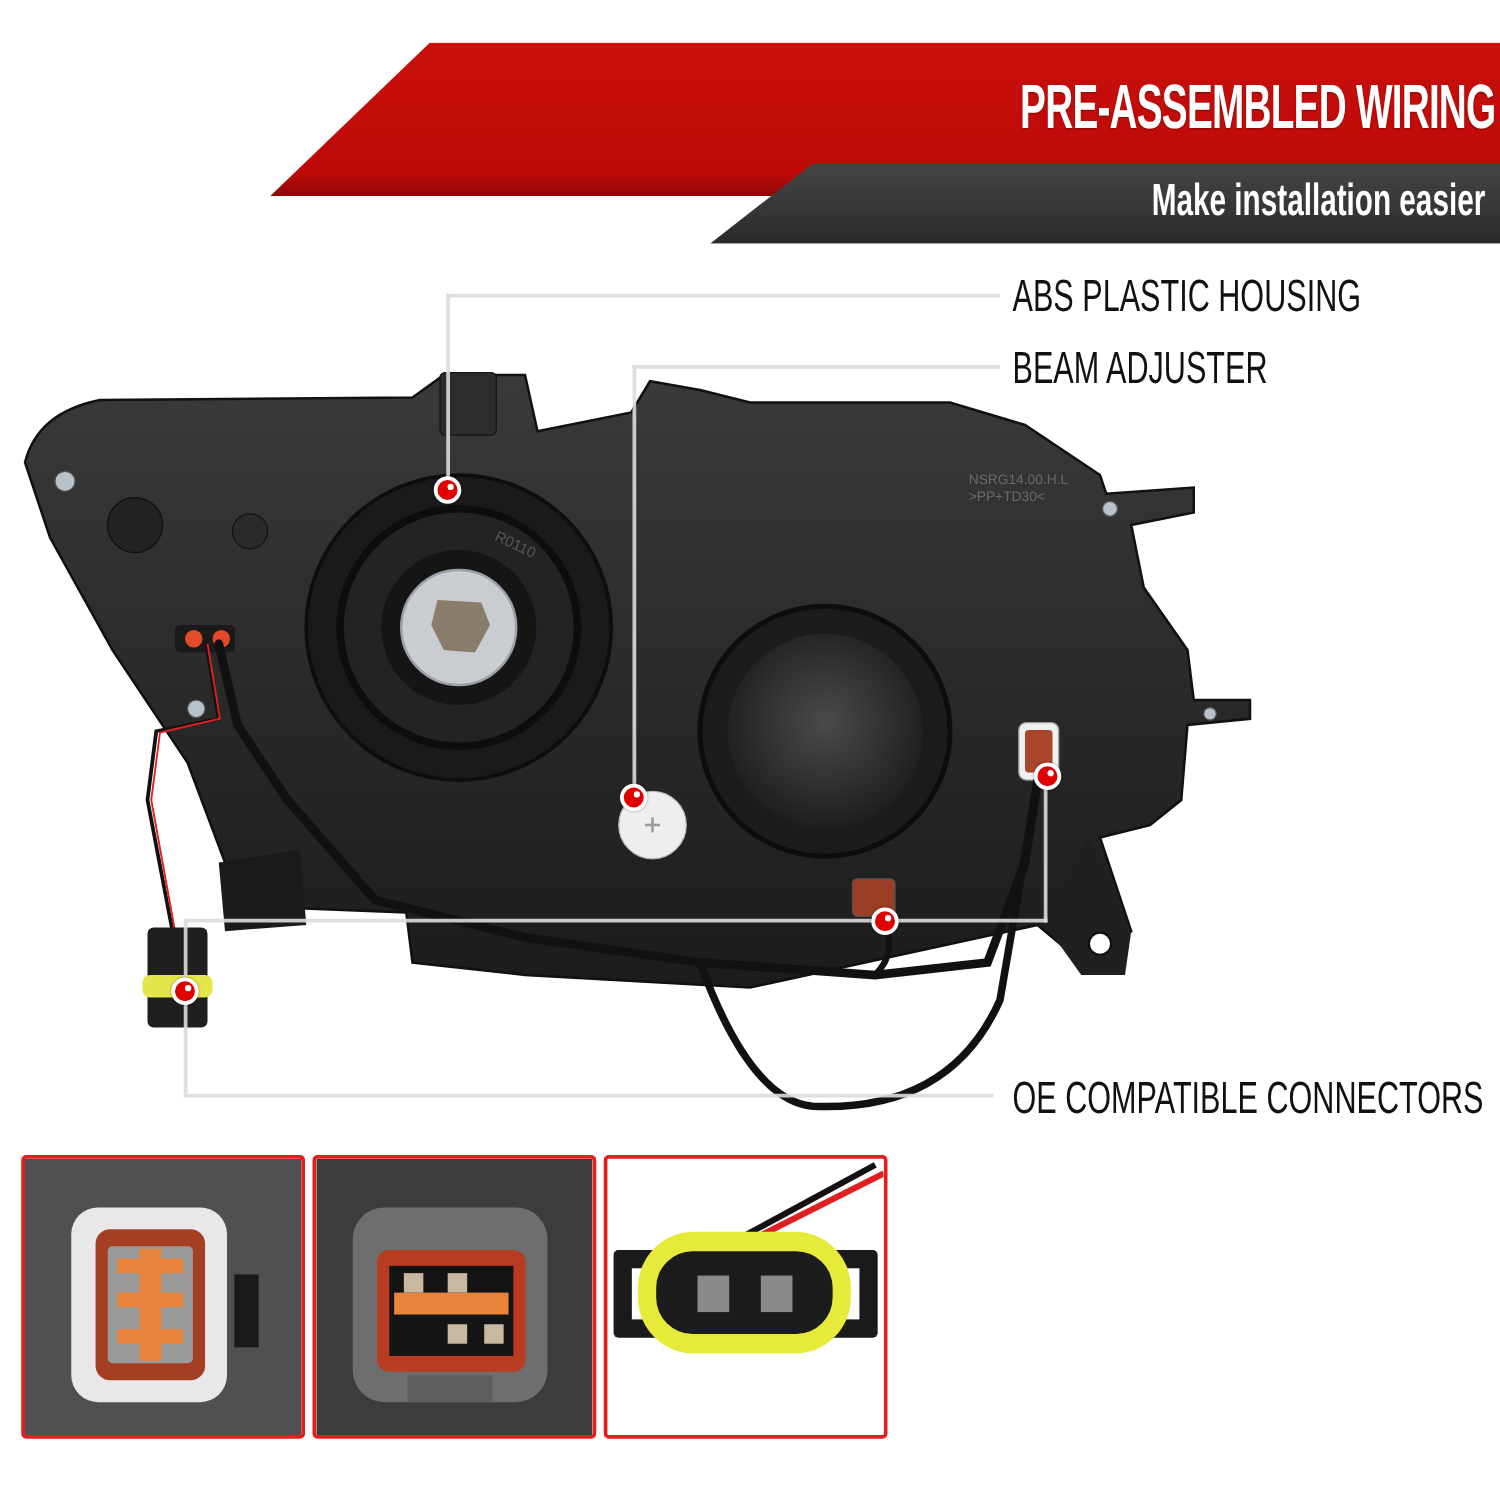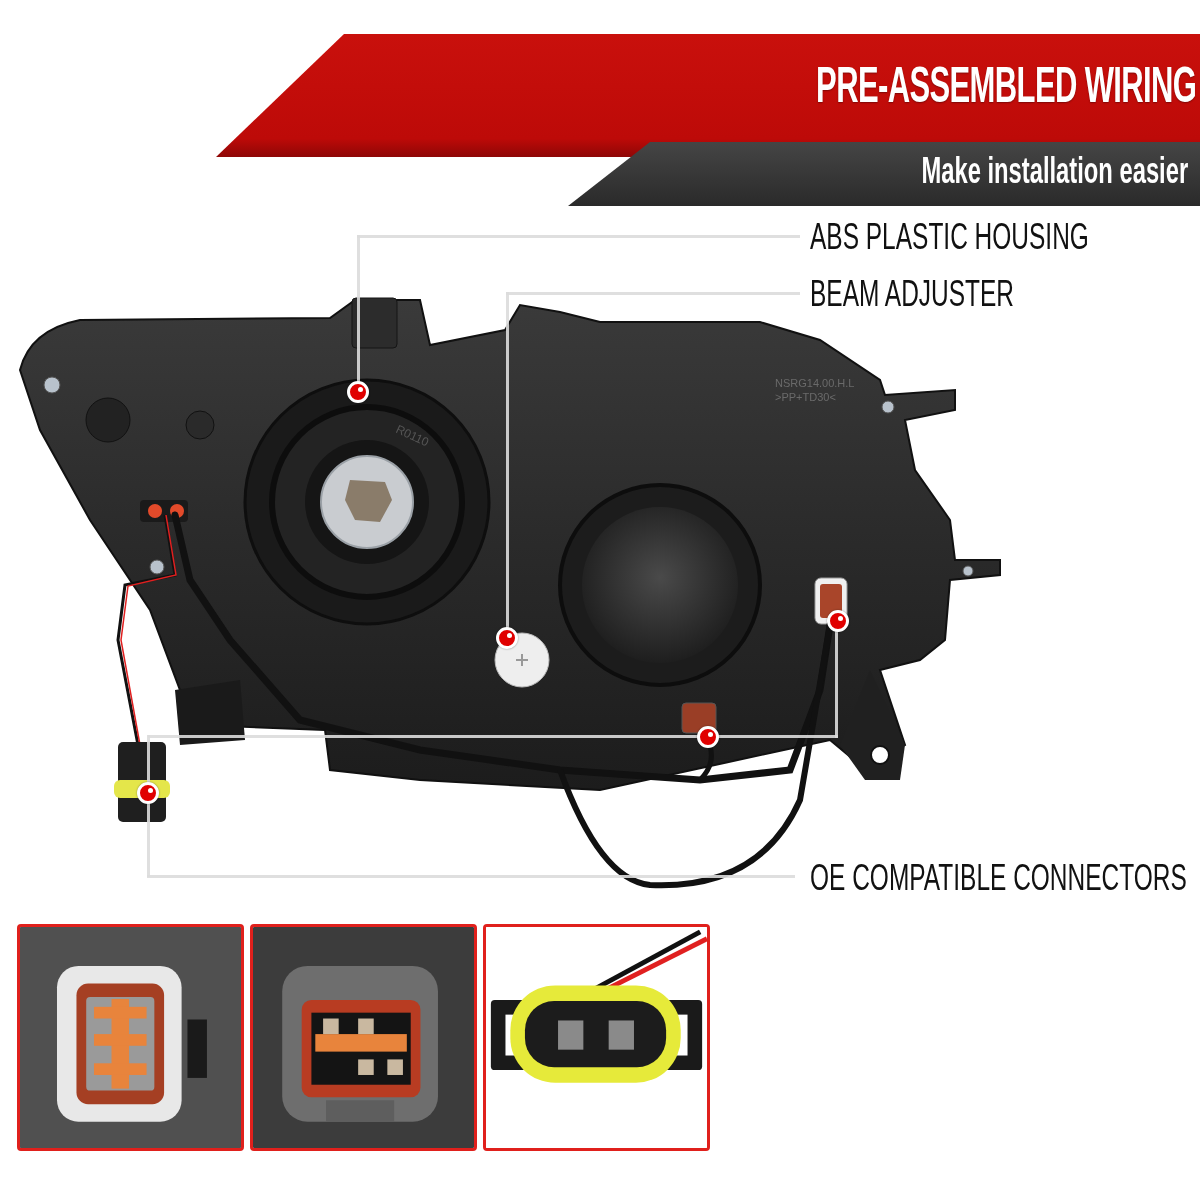--- a/index.html
+++ b/index.html
@@ -23,21 +23,20 @@
     .banner-red .title {
       position: absolute; right: 14px; top: 22px;
       color: #ffffff; font-weight: bold; font-size: 50px; letter-spacing: -1px;
       transform: scaleX(0.62); transform-origin: right center;
       text-shadow: 0 1px 2px rgba(0,0,0,0.35);
     }
     .banner-dark {
       position: absolute; left: 568px; top: 131px; width: 632px; height: 64px;
       clip-path: polygon(82px 0, 100% 0, 100% 100%, 0 100%);
       background: linear-gradient(#454545, #353535 60%, #2a2a2a);
-      margin-top: 11px;
     }
     .banner-dark .subtitle {
       position: absolute; right: 12px; top: 8px;
       color: #ffffff; font-weight: bold; font-size: 36px;
       transform: scaleX(0.66); transform-origin: right center;
     }
 
     
     .feature-label {
       position: absolute; color: #111111; font-weight: normal; font-size: 36px;

